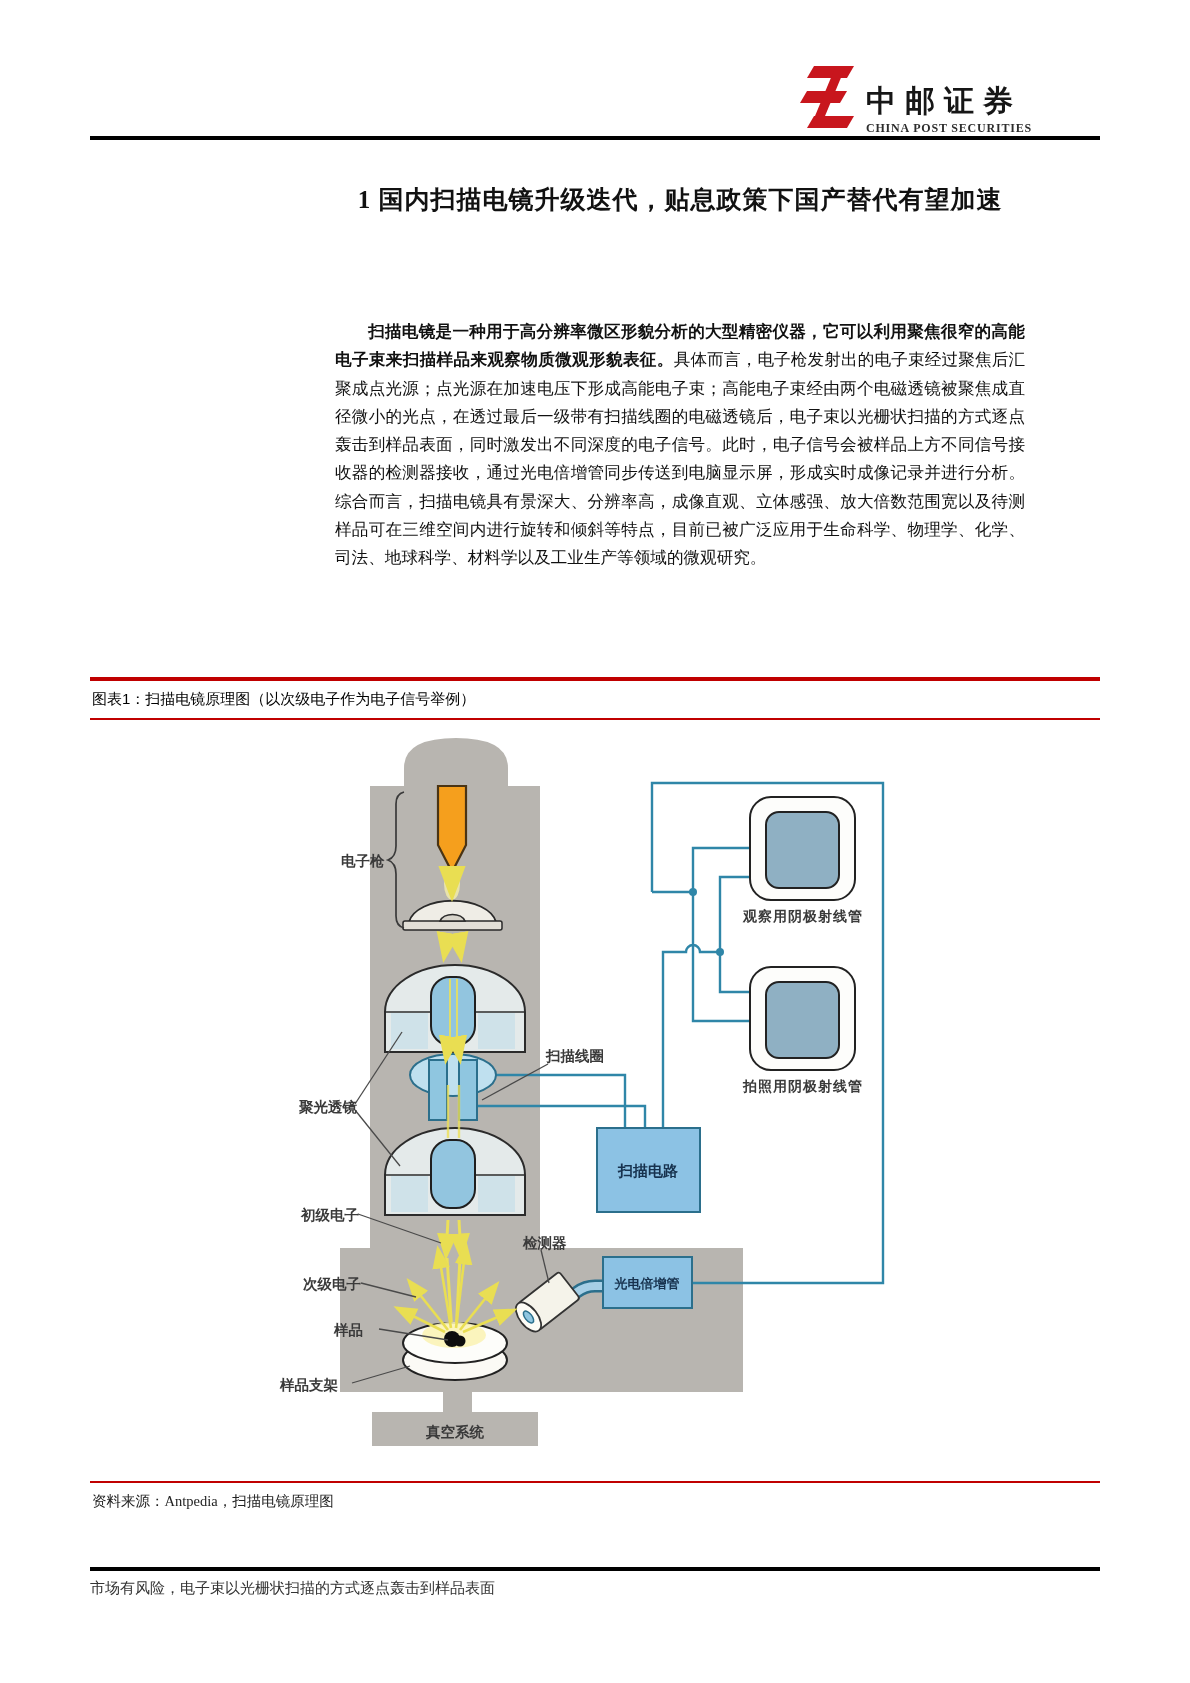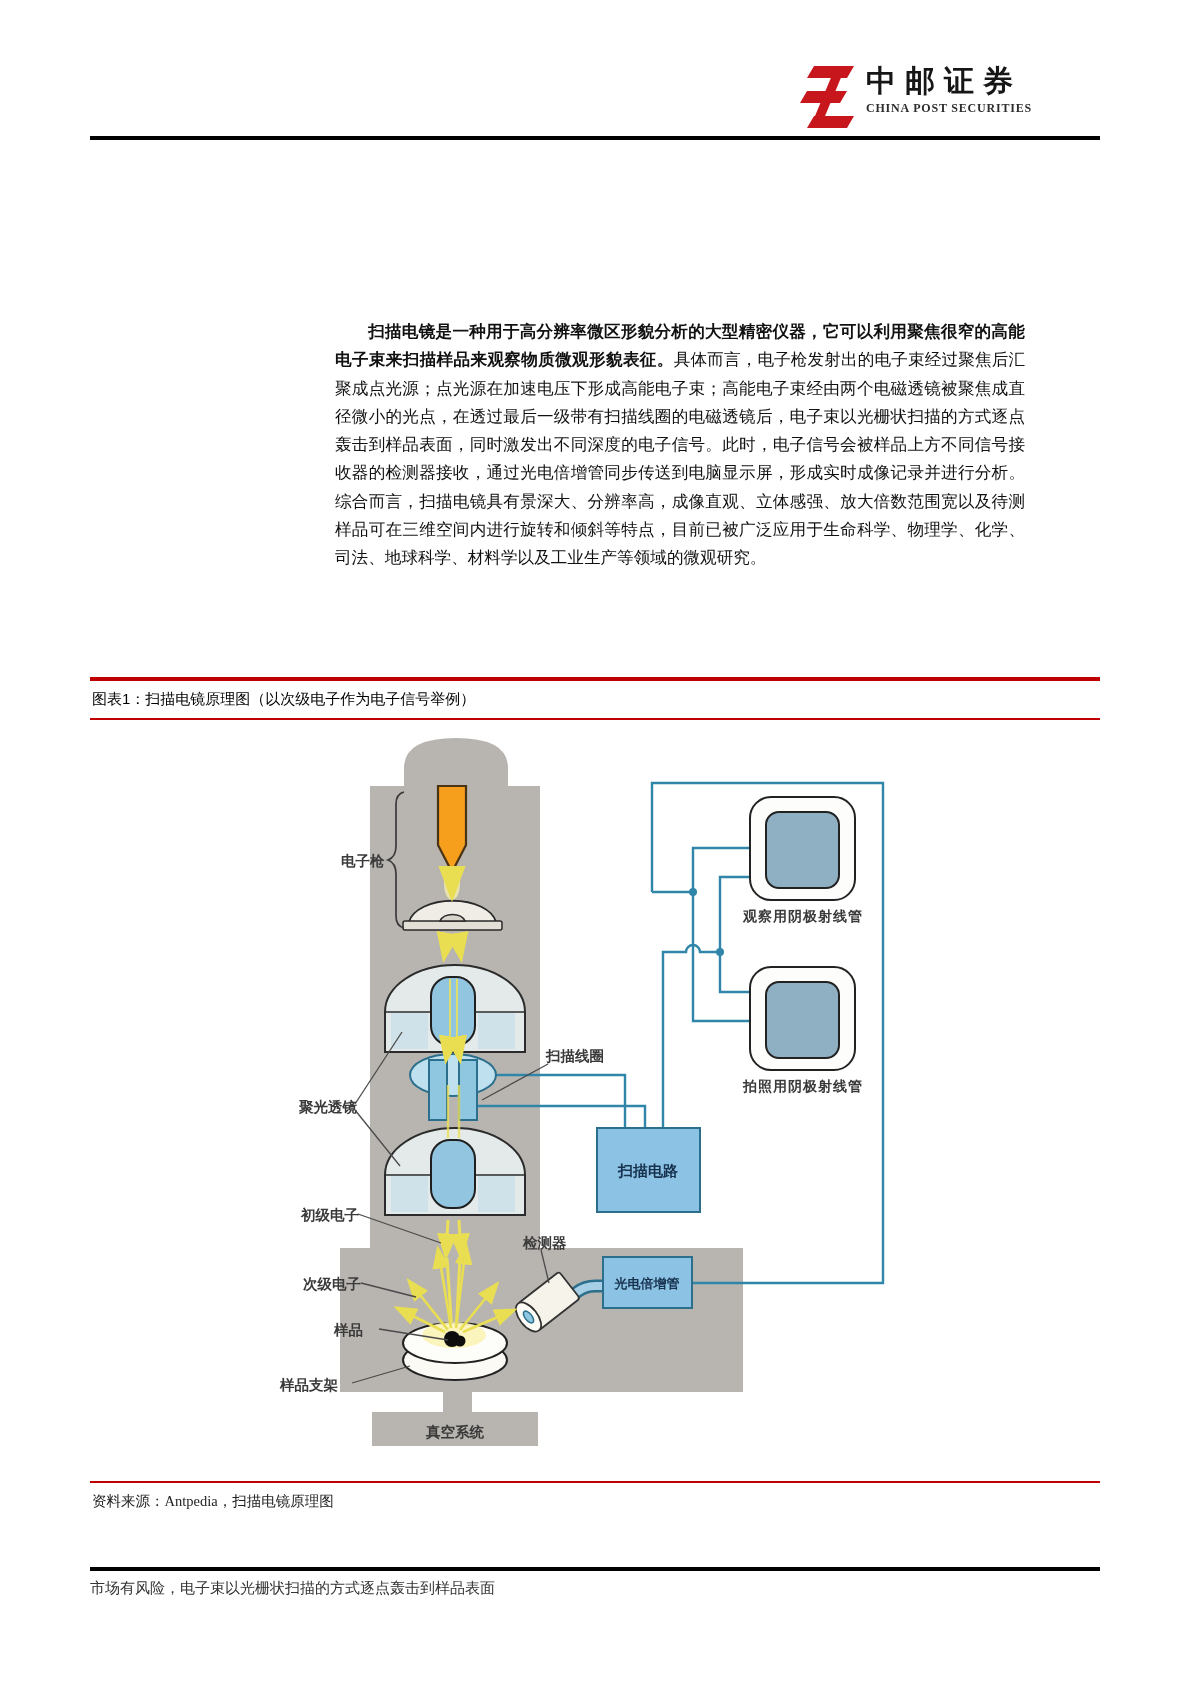--- a/index.html
+++ b/index.html
@@ -5,21 +5,21 @@
   html,body{margin:0;padding:0;background:#888;}
   .page{
     position:relative;width:1190px;height:1683px;margin:0 auto;
     background:#ffffff;overflow:hidden;
     font-family:"Liberation Serif","DejaVu Serif",serif;color:#111;
   }
   .abs{position:absolute;}
   
   .logo-group{left:800px;top:62px;width:300px;height:76px;display:flex;align-items:flex-start;}
   .logo-text{margin-left:10px;}
-  .brand-cn{font-size:30px;font-weight:bold;letter-spacing:9px;color:#161616;line-height:1.25;white-space:nowrap;}
+  .brand-cn{font-size:30px;font-weight:bold;letter-spacing:9px;color:#161616;line-height:1.25;white-space:nowrap;margin-top:20px;}
   .brand-en{font-size:12px;color:#2d2d2d;letter-spacing:0.8px;margin-top:1px;white-space:nowrap;font-weight:bold;}
   .header-rule{left:90px;top:136px;width:1010px;height:4px;background:#000;}
   
   .doc-block{left:335px;width:690px;}
   .h1{top:183px;font-size:25px;font-weight:bold;text-align:center;white-space:nowrap;letter-spacing:1px;}
   .h2{top:266px;font-size:20px;font-weight:bold;text-align:center;white-space:nowrap;}
   .body-para{top:318px;font-size:16.6px;line-height:28.3px;text-align:justify;margin:0;text-indent:2em;}
   .body-para b{letter-spacing:0.2px;}
   
   .rule-red-thick{left:90px;top:677px;width:1010px;height:4px;background:#c00000;}
@@ -48,20 +48,21 @@
         <path d="M45 6 L20 66 L10 66 L35 6 Z"></path>
       </g>
     </svg>
     <div class="logo-text">
       <div class="brand-cn">中邮证券</div>
       <div class="brand-en">CHINA POST SECURITIES</div>
     </div>
   </div>
   <div class="abs header-rule"></div>
 
+  <div class="abs doc-block h1">1 国内扫描电镜升级迭代，贴息政策下国产替代有望加速</div>
 
   <p class="abs doc-block body-para"><b>扫描电镜是一种用于高分辨率微区形貌分析的大型精密仪器，它可以利用聚焦很窄的高能电子束来扫描样品来观察物质微观形貌表征。</b><span>具体而言，电子枪发射出的电子束经过聚焦后汇聚成点光源；点光源在加速电压下形成高能电子束；高能电子束经由两个电磁透镜被聚焦成直径微小的光点，在透过最后一级带有扫描线圈的电磁透镜后，电子束以光栅状扫描的方式逐点轰击到样品表面，同时激发出不同深度的电子信号。此时，电子信号会被样品上方不同信号接收器的检测器接收，通过光电倍增管同步传送到电脑显示屏，形成实时成像记录并进行分析。综合而言，扫描电镜具有景深大、分辨率高，成像直观、立体感强、放大倍数范围宽以及待测样品可在三维空间内进行旋转和倾斜等特点，目前已被广泛应用于生命科学、物理学、化学、司法、地球科学、材料学以及工业生产等领域的微观研究。</span></p>
 
   <div class="abs rule-red-thick"></div>
   <div class="abs fig-caption">图表1：扫描电镜原理图（以次级电子作为电子信号举例）</div>
   <div class="abs rule-red-thin"></div>
 
   <svg class="abs" style="left:0;top:0;" width="1190" height="1683" viewBox="0 0 1190 1683">
     <defs>
       <marker id="ya" markerWidth="9" markerHeight="8" refX="7.5" refY="4" orient="auto">

